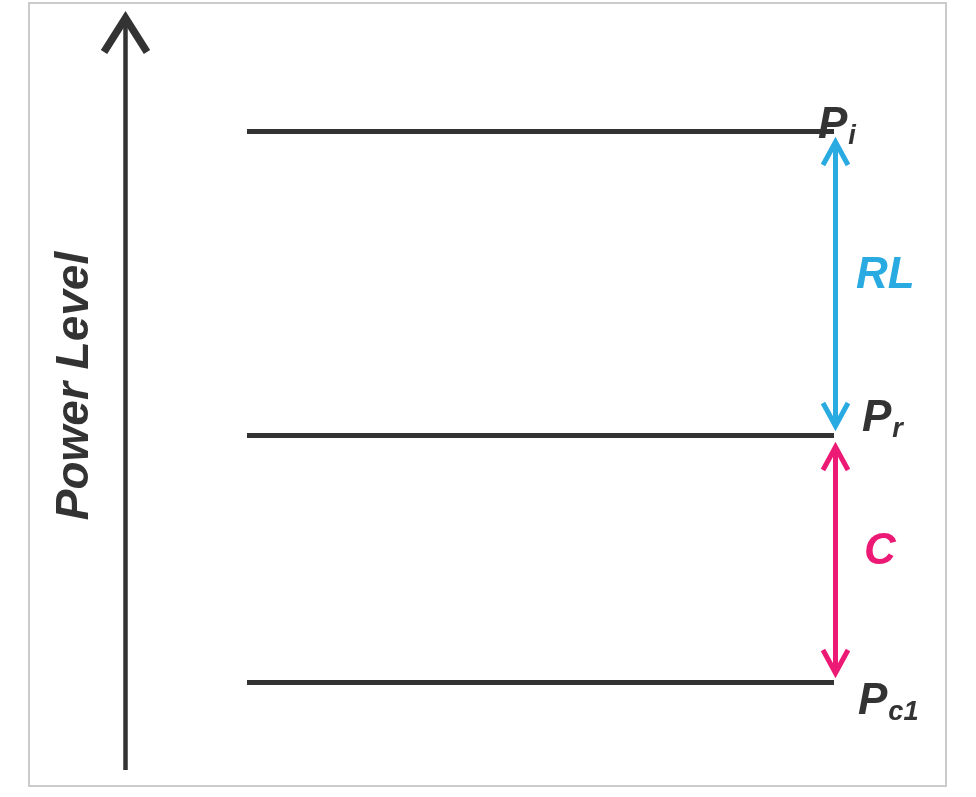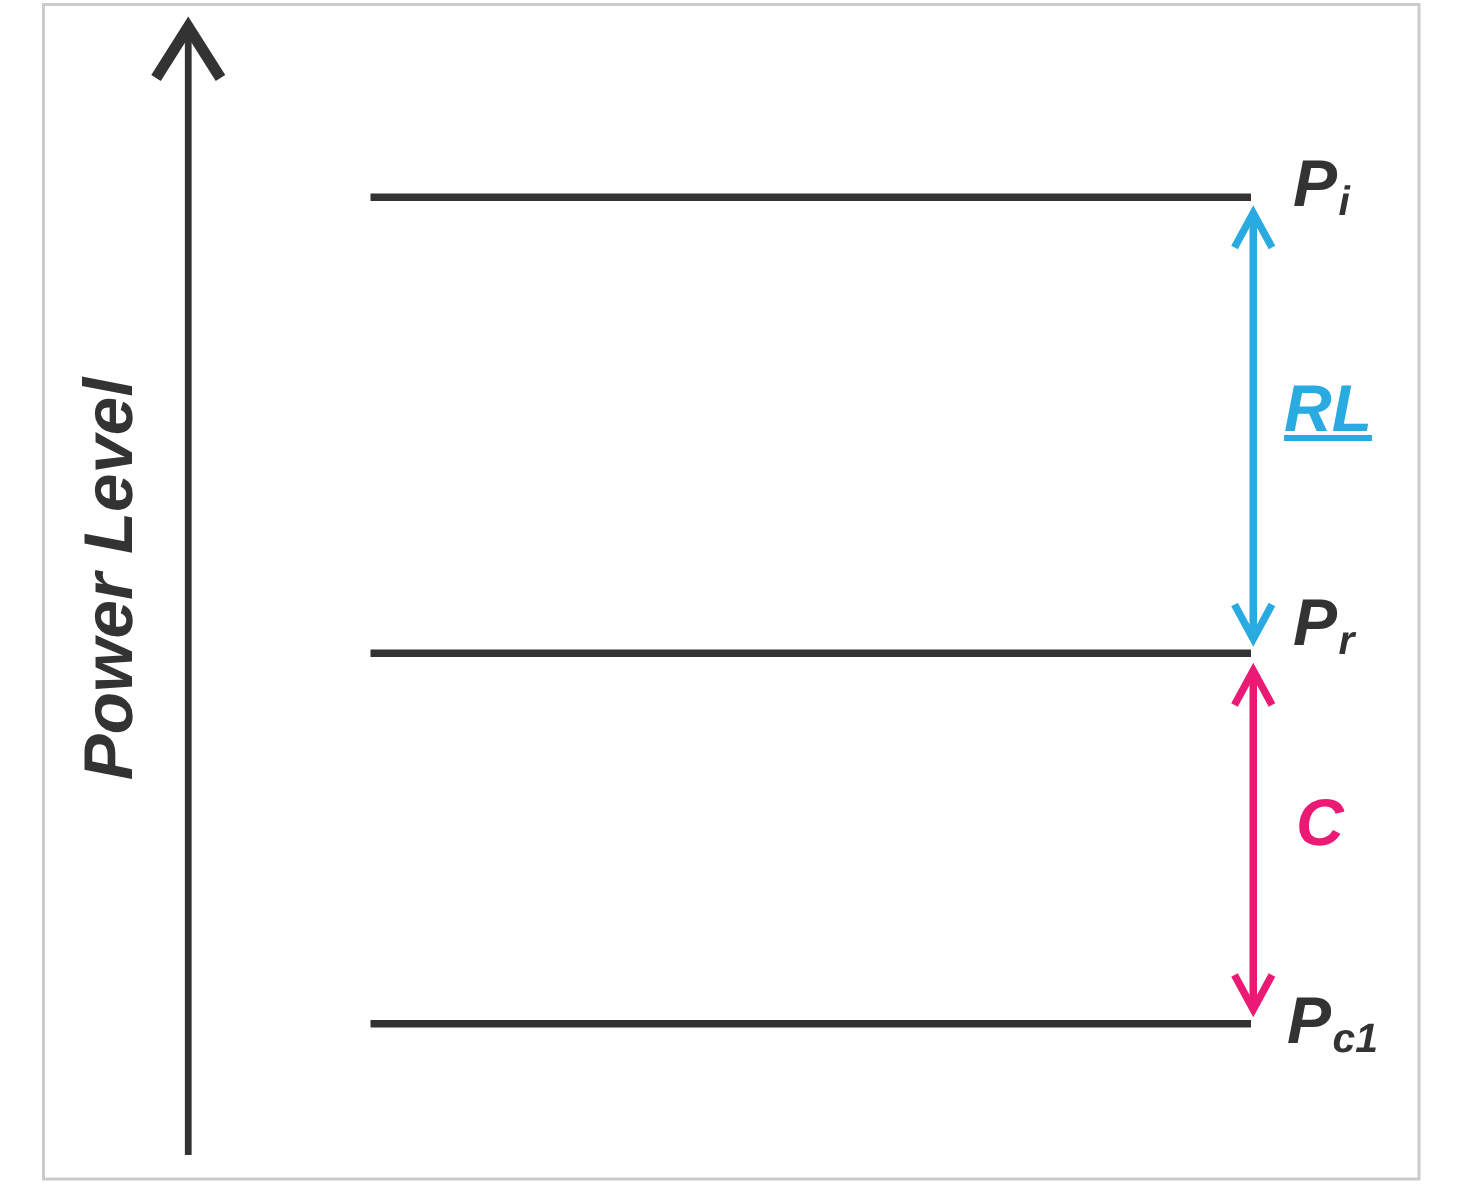--- a/index.html
+++ b/index.html
@@ -50,24 +50,24 @@
   }
   .level-label { font-size: 44px; }
   .level-label sub {
     font-size: 0.62em;
     vertical-align: baseline;
     position: relative;
     top: 0.22em;
     margin-left: 1px;
   }
   .interval-label { font-size: 44px; }
-  .lbl-pi  { left: 862px; top: 101px; font-style: italic; }
+  .lbl-pi  { left: 818px; top: 101px; font-style: italic; }
   .lbl-pr  { left: 862px; top: 394px; }
-  .lbl-pc1 { left: 858px; top: 659px; }
-  .lbl-rl  { left: 856px; top: 251px; text-decoration: underline; }
+  .lbl-pc1 { left: 858px; top: 677px; }
+  .lbl-rl  { left: 856px; top: 251px; }
   .lbl-c   { left: 864px; top: 527px; }
 </style>
 </head>
 <body>
 
 <div class="canvas">
   <div class="frame"></div>
 
   <svg class="diagram" viewBox="0 0 976 797">
 

